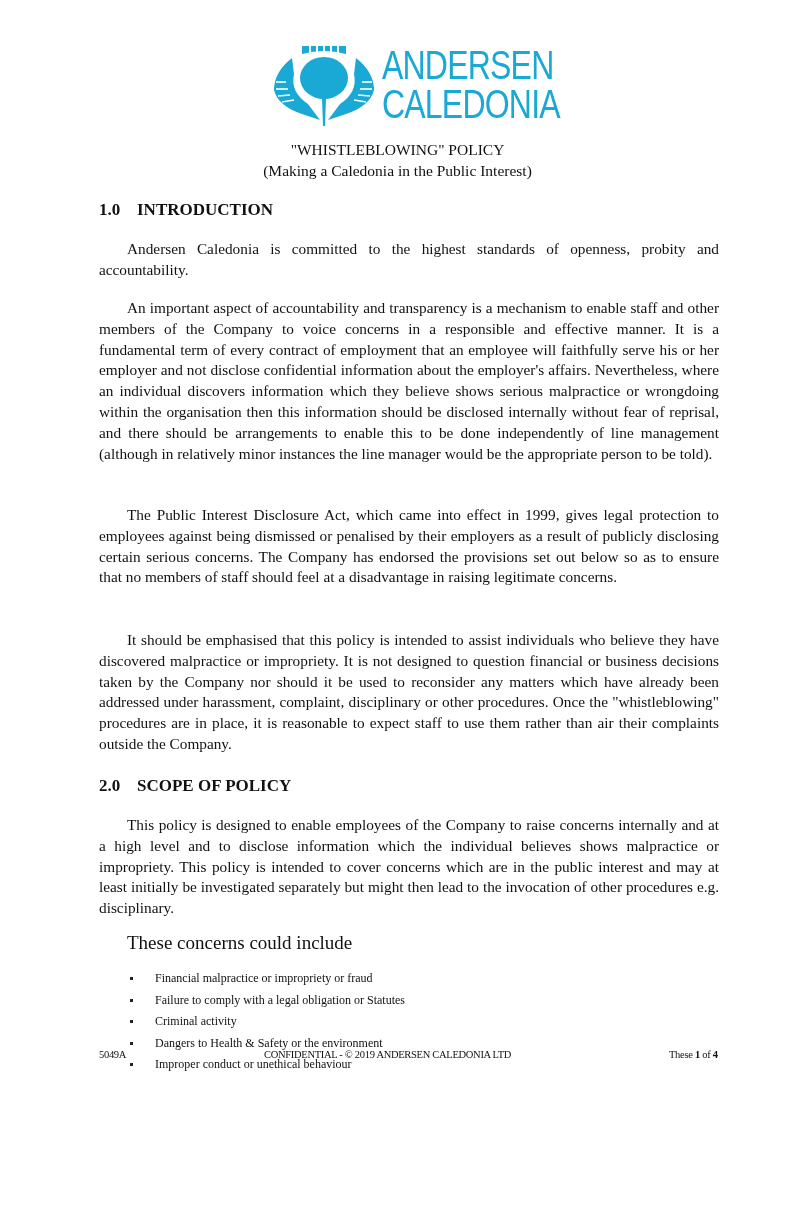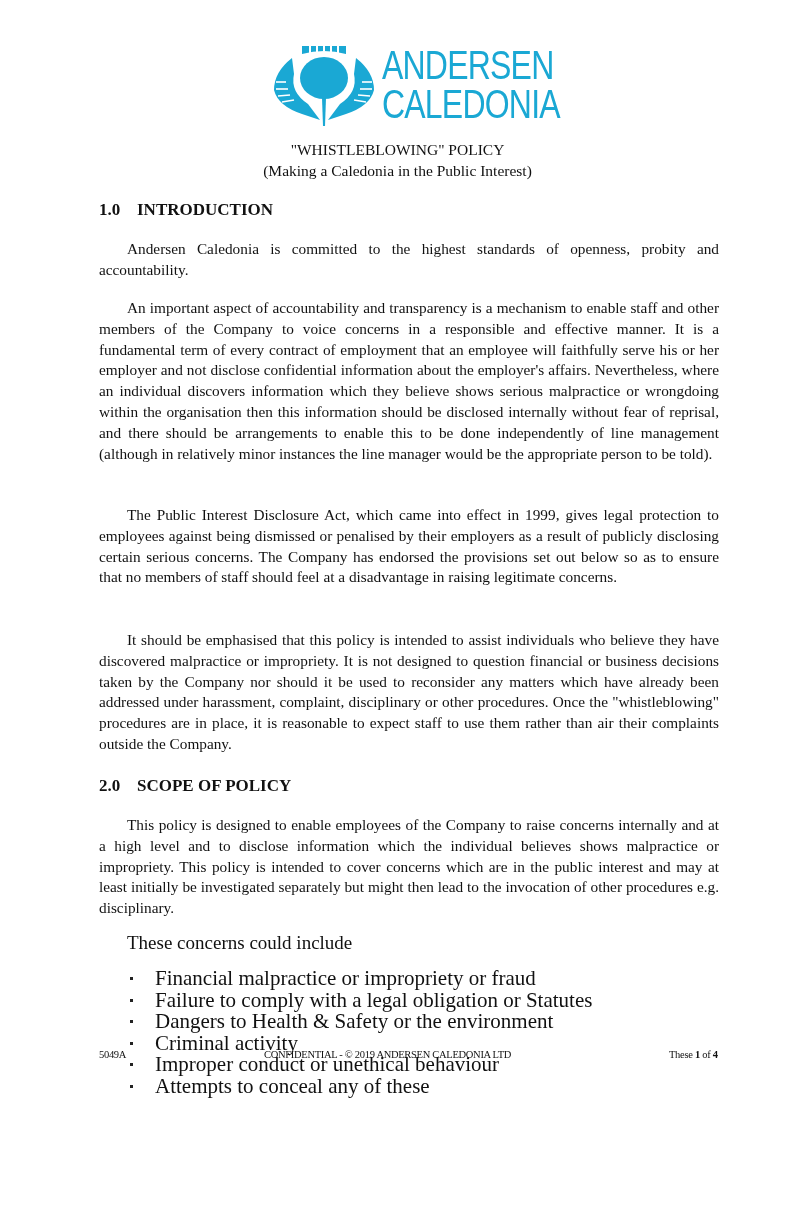--- a/index.html
+++ b/index.html
@@ -13,21 +13,21 @@
                transform: scaleX(0.78); transform-origin: left top; white-space: nowrap; }
   .title { position: absolute; left: 0; width: 795px; text-align: center; font-size: 15.5px; }
   .t1 { top: 141px; }
   .t2 { top: 162px; }
   .heading { position: absolute; left: 99px; font-size: 17px; font-weight: bold; }
   .heading .num { display: inline-block; width: 38px; }
   .para { position: absolute; left: 99px; width: 620px; font-size: 15.3px; line-height: 20.8px;
           text-align: justify; text-indent: 28px; }
   .plain { position: absolute; left: 127px; font-size: 19px; }
   .bullets { position: absolute; left: 127px; top: 968px; margin: 0; padding: 0; list-style: none;
-             font-size: 21px; line-height: 21.6px; }
+             font-size: 12px; line-height: 21.6px; }
   .bullets li { position: relative; padding-left: 28px; }
   .bullets li .dot { position: absolute; left: 3px; top: 9px; width: 3px; height: 3px; background: #222; }
   .footer { position: absolute; top: 1049px; font-size: 10.5px; letter-spacing: -0.3px; }
   .f-left { left: 99px; }
   .f-mid { left: 264px; }
   .f-right { left: 669px; }
   .f-right b { font-weight: bold; }
 </style>
 </head>
 <body>
@@ -84,21 +84,20 @@
   <span class="num">2.0</span><span>SCOPE OF POLICY</span>
 </div>
 
 <div class="para" style="top:815px;">This policy is designed to enable employees of the Company to raise concerns internally and at a high level and to disclose information which the individual believes shows malpractice or impropriety. This policy is intended to cover concerns which are in the public interest and may at least initially be investigated separately but might then lead to the invocation of other procedures e.g. disciplinary.</div>
 
 <div class="plain" style="top:932px;">These concerns could include</div>
 
 <ul class="bullets">
   <li><span class="dot"></span><span>Financial malpractice or impropriety or fraud</span></li>
   <li><span class="dot"></span><span>Failure to comply with a legal obligation or Statutes</span></li>
+  <li><span class="dot"></span><span>Criminal activity</span></li>
   <li><span class="dot"></span><span>Dangers to Health &amp; Safety or the environment</span></li>
-  <li><span class="dot"></span><span>Criminal activity</span></li>
   <li><span class="dot"></span><span>Improper conduct or unethical behaviour</span></li>
-  <li><span class="dot"></span><span>Attempts to conceal any of these</span></li>
 </ul>
 
 <div class="footer f-left">5049A</div>
 <div class="footer f-mid">CONFIDENTIAL - © 2019 ANDERSEN CALEDONIA LTD</div>
 <div class="footer f-right"><span>These </span><b>1</b><span> of </span><b>4</b></div>
 
 </body></html>

